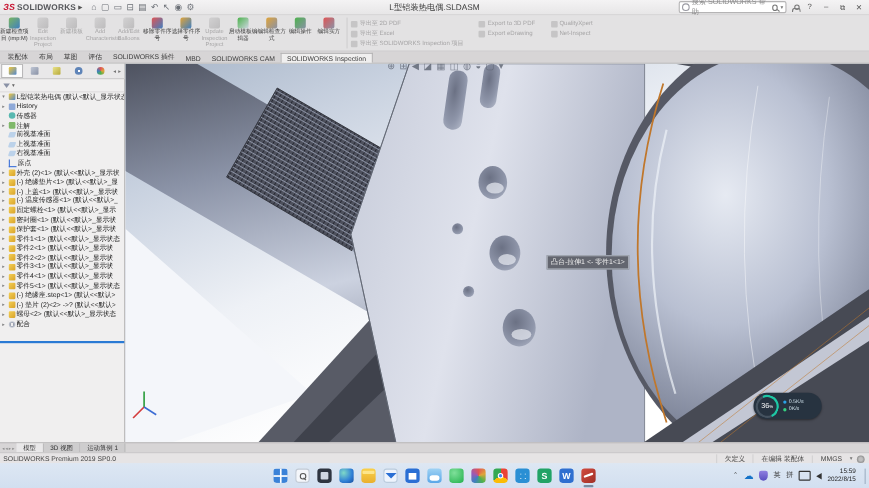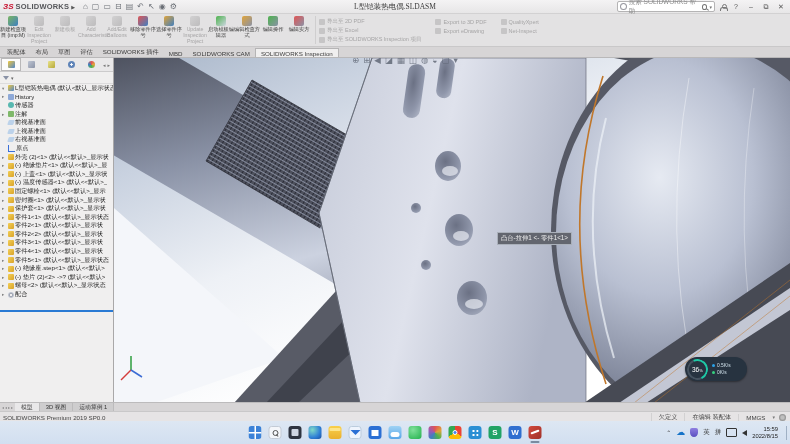--- a/index.html
+++ b/index.html
@@ -5,21 +5,21 @@
   html,body{margin:0;padding:0;}
   body{width:790px;height:444px;overflow:hidden;position:relative;background:#e8e7e8;
        font-family:"Liberation Sans","DejaVu Sans",sans-serif;color:#333;}
   
   .titlebar{position:absolute;top:0;left:0;right:0;height:13px;background:linear-gradient(#f4f3f4,#e7e6e7);
             display:flex;align-items:center;font-size:8px;border-bottom:1px solid #d2d1d2;}
   .sw-mark{color:#c8102e;font-weight:bold;font-style:italic;font-size:8px;padding:0 2px 0 3px;}
   .sw-word{color:#55565a;font-weight:bold;font-size:7.5px;letter-spacing:.2px;}
   .qa{display:flex;align-items:center;gap:4px;margin-left:8px;color:#6b6f76;font-size:8px;}
   .qa .qi{cursor:default;line-height:1;}
-  .doc-title{position:absolute;left:50%;transform:translateX(-50%);font-size:7.5px;color:#3c3c3c;white-space:nowrap;font-family:Liberation Serif, serif;}
+  .doc-title{position:absolute;left:50%;transform:translateX(-50%);font-size:7.5px;color:#3c3c3c;white-space:nowrap;}
   .tb-right{margin-left:auto;display:flex;align-items:center;gap:5px;padding-right:4px;}
   .searchbox{display:flex;align-items:center;gap:2px;background:#fff;border:1px solid #b5b4b5;border-radius:2px;
              height:9px;padding:0 2px;font-size:6.5px;color:#8a8a8a;width:92px;}
   .info-dot{width:5px;height:5px;border:1px solid #9a9aa2;border-radius:50%;display:inline-block;}
   .mag{width:4px;height:4px;border:1px solid #777;border-radius:50%;position:relative;display:inline-block;margin-left:auto;}
   .mag::after{content:"";position:absolute;width:3px;height:1px;background:#777;right:-3px;bottom:-1px;transform:rotate(38deg);}
   .caret{font-size:5px;color:#777;}
   .person{width:6px;height:6px;position:relative;display:inline-block;}
   .person::before{content:"";position:absolute;top:0;left:1.5px;width:3px;height:3px;border-radius:50%;border:1px solid #777;}
   .person::after{content:"";position:absolute;bottom:-1px;left:0;width:6px;height:3px;border-radius:3px 3px 0 0;border:1px solid #777;border-bottom:none;}

